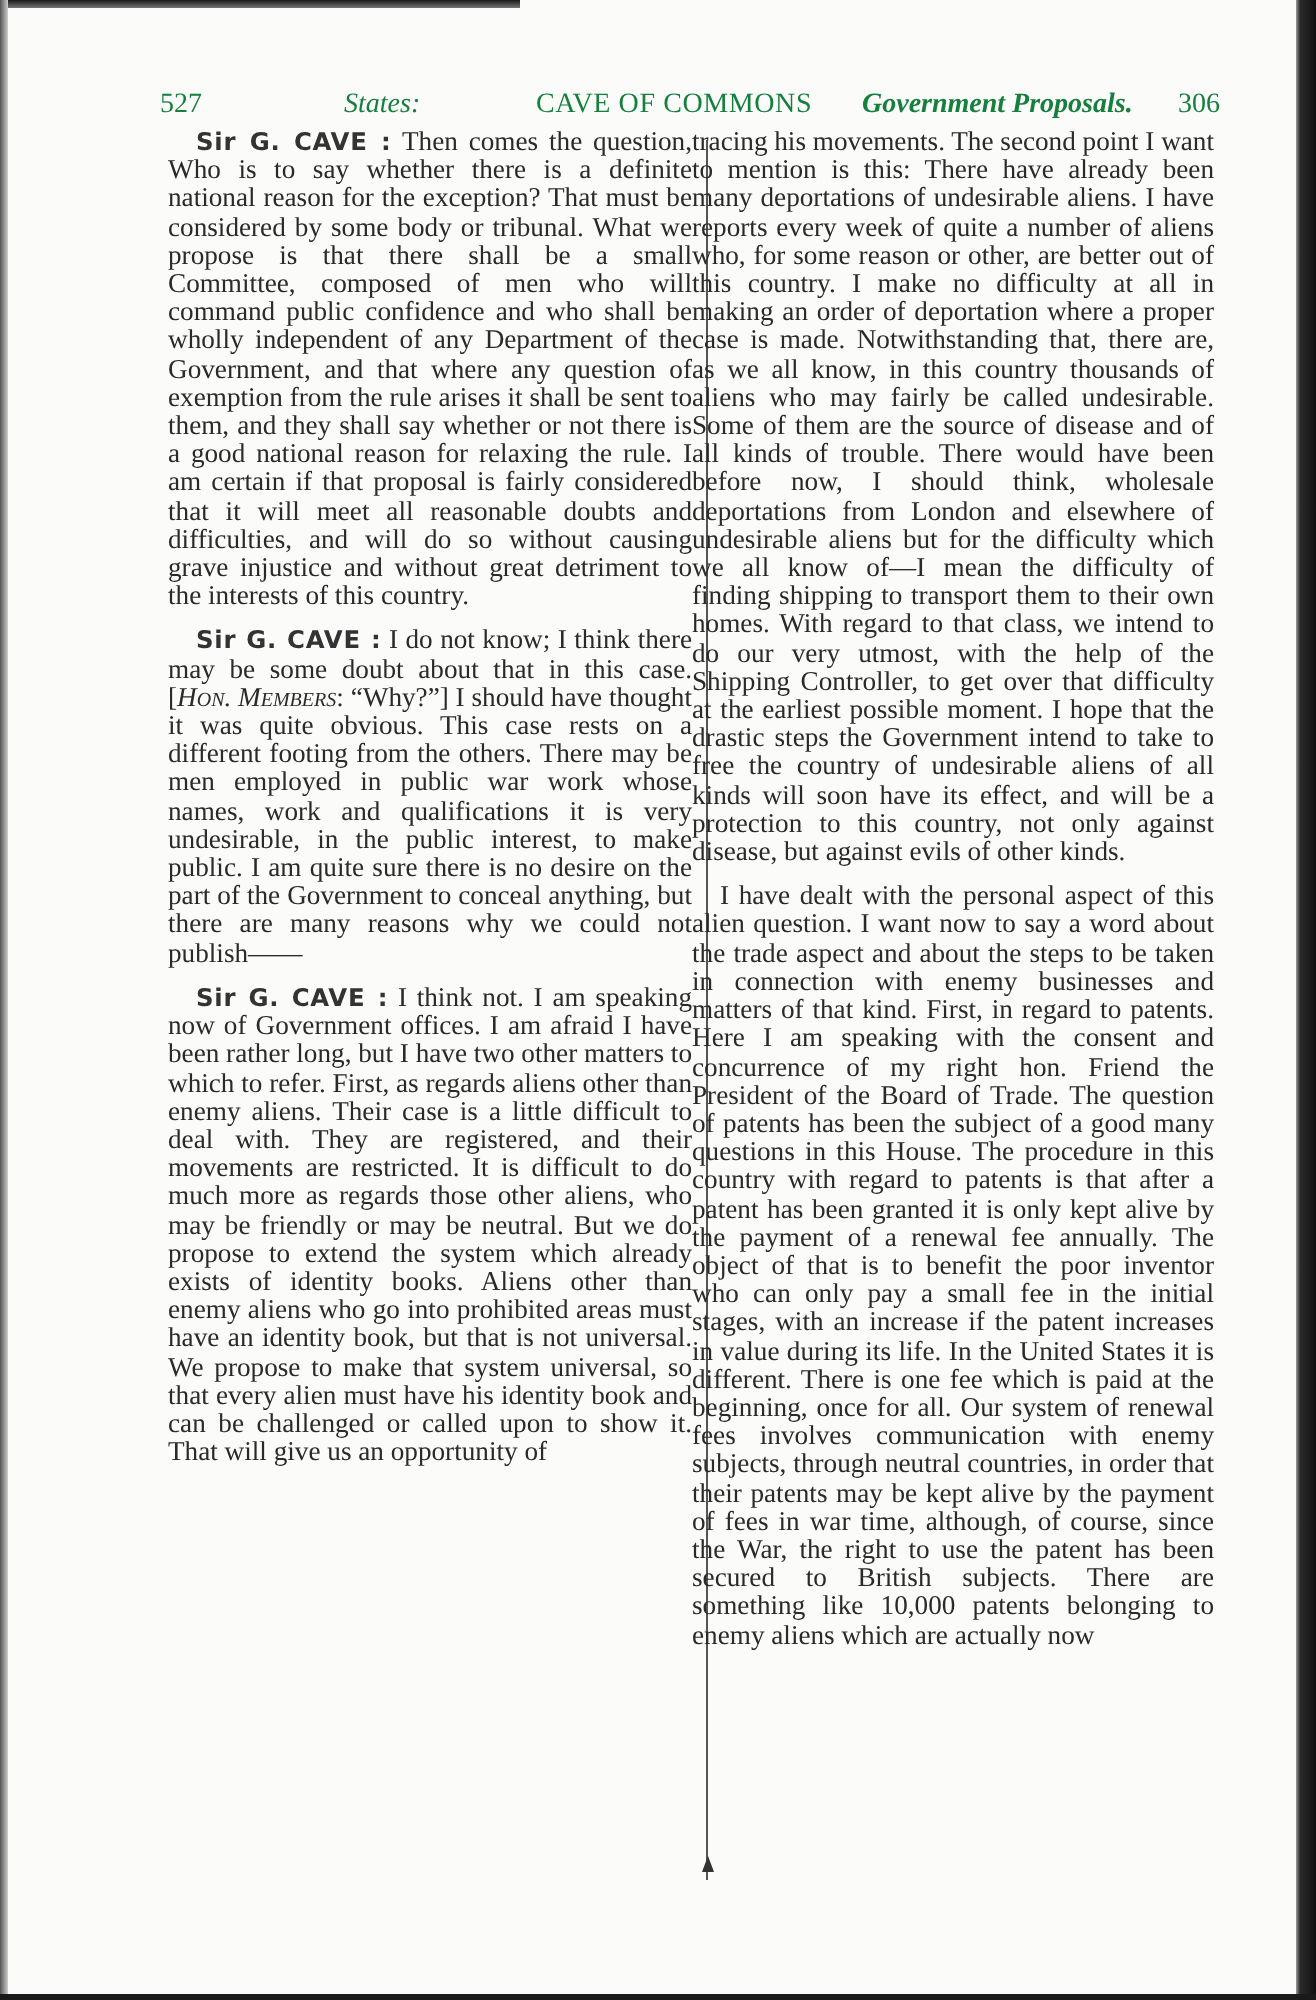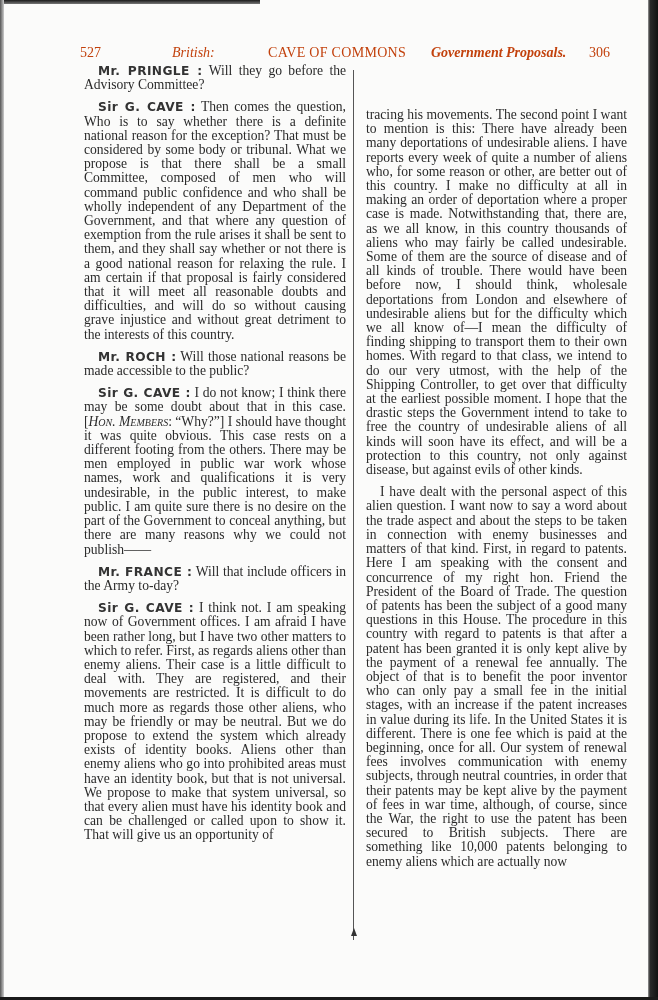--- a/index.html
+++ b/index.html
@@ -22,37 +22,37 @@
     position: absolute; right: 0; top: 0; width: 10px; height: 1000px;
     background: linear-gradient(90deg, #9a9a9a 0, #2a2a2a 2px, #111 100%);
   }
   .bottom-edge {
     position: absolute; left: 0; bottom: 0; width: 658px; height: 3px;
     background: #1a1a1a;
   }
   .header {
     position: absolute; top: 45px; left: 80px; width: 530px; height: 18px;
     font-family: "Liberation Serif", serif;
-    font-size: 14px; color: #c2410c;
+    font-size: 14px; color: #15803d;
   }
   .header .pg-left { position: absolute; left: 0; }
   .header .section-left { position: absolute; left: 92px; font-style: italic; }
   .header .house { position: absolute; left: 188px; letter-spacing: 0.3px; }
   .header .section-right { position: absolute; left: 351px; font-style: italic; font-weight: bold; }
   .header .pg-right { position: absolute; right: 0; }
 
   .column {
     position: absolute; top: 64px; width: 262px;
     font-family: "Liberation Serif", serif;
     font-size: 13.6px; line-height: 14.2px;
     text-align: justify;
     hyphens: manual;
   }
   .col-left { left: 84px; }
-  .col-right { left: 366px; width: 261px; margin-top: 44px; }
+  .col-right { left: 346px; width: 261px; }
   .col-divider {
     position: absolute; left: 353px; top: 70px; width: 1px; height: 870px;
     background: #555;
   }
   .col-divider-tip {
     position: absolute; left: 351px; top: 928px; width: 0; height: 0;
     border-left: 3px solid transparent; border-right: 3px solid transparent;
     border-bottom: 8px solid #333;
   }
   .para { margin: 0 0 8px 0; text-indent: 14px; }
@@ -67,41 +67,32 @@
 </head>
 <body>
 
 <div class="top-edge"></div>
 <div class="left-edge"></div>
 <div class="right-edge"></div>
 <div class="bottom-edge"></div>
 
 <div class="header">
   <span class="pg-left">527</span>
-  <span class="section-left">British:</span>
+  <span class="section-left">States:</span>
   <span class="house">CAVE OF COMMONS</span>
   <span class="section-right">Government Proposals.</span>
   <span class="pg-right">306</span>
 </div>
 
 <div class="column col-left">
   <p class="para">
-    <span class="speaker">Mr. PRINGLE :</span><span> Will they go before the Advisory Committee?</span>
-  </p>
-  <p class="para">
     <span class="speaker">Sir G. CAVE :</span><span> Then comes the question, Who is to say whether there is a definite national reason for the exception? That must be considered by some body or tribunal. What we propose is that there shall be a small Committee, composed of men who will command public confidence and who shall be wholly independent of any Department of the Government, and that where any question of exemption from the rule arises it shall be sent to them, and they shall say whether or not there is a good national reason for relaxing the rule. I am certain if that proposal is fairly considered that it will meet all reasonable doubts and difficulties, and will do so without causing grave injustice and without great detriment to the interests of this country.</span>
   </p>
   <p class="para">
-    <span class="speaker">Mr. ROCH :</span><span> Will those national reasons be made accessible to the public?</span>
-  </p>
-  <p class="para">
     <span class="speaker">Sir G. CAVE :</span><span> I do not know; I think there may be some doubt about that in this case. [</span><span class="smallcaps">Hon. Members</span><span>: “Why?”]</span><span> I should have thought it was quite obvious. This case rests on a different footing from the others. There may be men employed in public war work whose names, work and qualifications it is very undesirable, in the public interest, to make public. I am quite sure there is no desire on the part of the Government to conceal anything, but there are many reasons why we could not publish——</span>
-  </p>
-  <p class="para">
-    <span class="speaker">Mr. FRANCE :</span><span> Will that include officers in the Army to-day?</span>
   </p>
   <p class="para">
     <span class="speaker">Sir G. CAVE :</span><span> I think not. I am speaking now of Government offices. I am afraid I have been rather long, but I have two other matters to which to refer. First, as regards aliens other than enemy aliens. Their case is a little difficult to deal with. They are registered, and their movements are restricted. It is difficult to do much more as regards those other aliens, who may be friendly or may be neutral. But we do propose to extend the system which already exists of identity books. Aliens other than enemy aliens who go into prohibited areas must have an identity book, but that is not universal. We propose to make that system universal, so that every alien must have his identity book and can be challenged or called upon to show it. That will give us an opportunity of</span>
   </p>
 </div>
 
 <div class="col-divider"></div>
 <div class="col-divider-tip"></div>
 
 <div class="column col-right">

